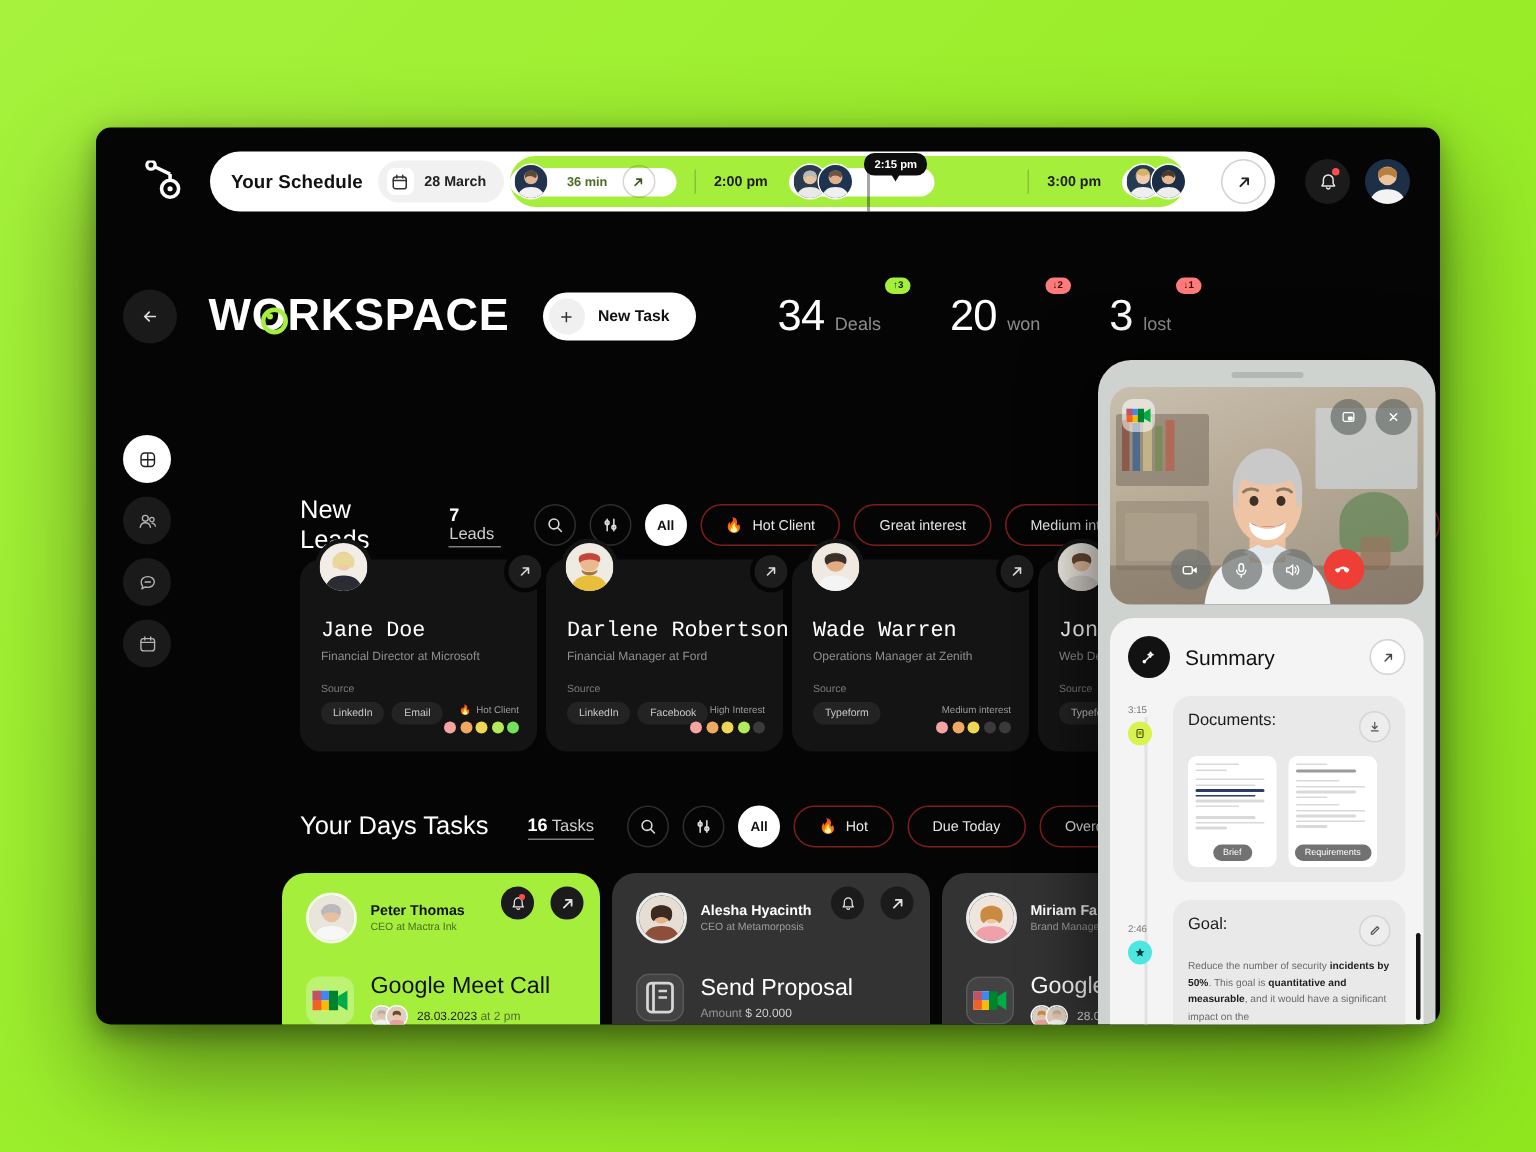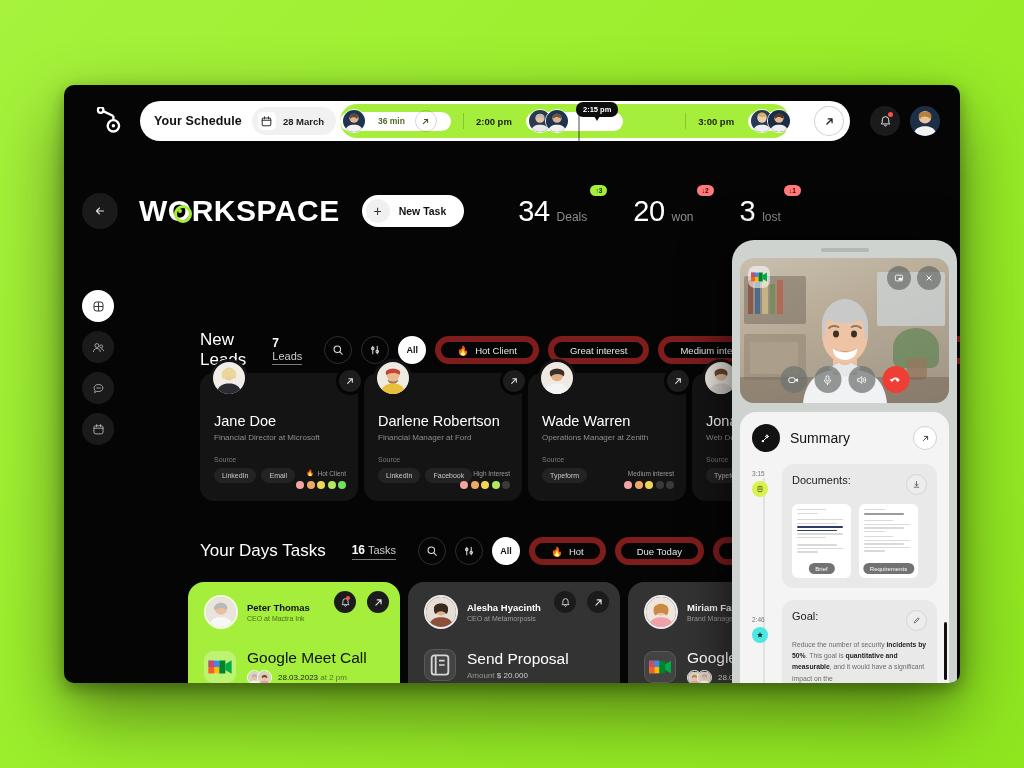--- a/index.html
+++ b/index.html
@@ -116,42 +116,42 @@
   .sec-head { display:flex; align-items:center; }
   .sec-title { font-size:17px; color:#fff; font-weight:500; }
   .sec-count { margin-left:26px; font-size:11px; color:#cfcfcf; border-bottom:1px solid #7d7d7d; padding-bottom:2px; }
   .sec-count b { font-weight:700; color:#fff; font-size:12px; }
   .round-ic {
     width:28px; height:28px; border-radius:50%; border:1px solid #2e2e2e; display:flex;
     align-items:center; justify-content:center; flex:0 0 auto;
   }
   .round-ic svg { width:12px; height:12px; }
   .pill {
-    height:28px; border-radius:16px; border:6px solid #7f1d1d; display:flex; align-items:center; gap:6px;
+    height:28px; border-radius:16px; border:1px solid #7f1d1d; display:flex; align-items:center; gap:6px;
     padding:0 16px; font-size:9.5px; color:#e6e6e6; white-space:nowrap; flex:0 0 auto;
   }
   .pill.active { background:#fff; color:#111; border-color:#fff; width:28px; padding:0; justify-content:center; font-size:9px; font-weight:600; }
   .filters { display:flex; align-items:center; gap:9px; margin-left:22px; }
 
   
   #leads-head { position:absolute; top:245px; left:136px; right:0; }
   .leads-row { position:absolute; top:288px; left:136px; display:flex; gap:6px; }
   .lead-card {
     width:158px; height:128px; background:#141414; border-radius:14px; position:relative; padding:40px 14px 12px;
   }
   .lead-av {
     position:absolute; top:-14px; left:10px; width:38px; height:38px; border-radius:50%;
     border:3px solid #141414; overflow:hidden; background:#222;
   }
   .lead-edit {
     position:absolute; top:-6px; right:-6px; width:28px; height:28px; border-radius:50%;
     background:#1d1d1d; display:flex; align-items:center; justify-content:center; border:3px solid #050505;
   }
   .lead-edit svg { width:10px; height:10px; }
-  .lead-name { font-size:14.5px; color:#fff; font-weight:500; white-space:nowrap; }
+  .lead-name { font-size:14.5px; color:#fff; font-weight:500; white-space:nowrap;font-family:Liberation Mono, monospace; }
   .lead-role { font-size:8px; color:#8e8e8e; margin-top:4px; white-space:nowrap; }
   .lead-src-lbl { font-size:7px; color:#7a7a7a; margin-top:14px; }
   .lead-bottom { display:flex; align-items:center; justify-content:space-between; margin-top:5px; }
   .src-tags { display:flex; gap:5px; }
   .src-tag { background:#232323; border-radius:9px; font-size:7px; color:#c9c9c9; padding:4px 8px; }
   .interest-wrap { position:absolute; right:12px; bottom:12px; text-align:right; }
   .interest-lbl { font-size:6.5px; color:#9a9a9a; display:flex; align-items:center; gap:3px; justify-content:flex-end; margin-bottom:4px; }
   .dots { display:flex; gap:2.5px; justify-content:flex-end; }
   .dots i { width:8px; height:8px; border-radius:50%; display:block; }
 

